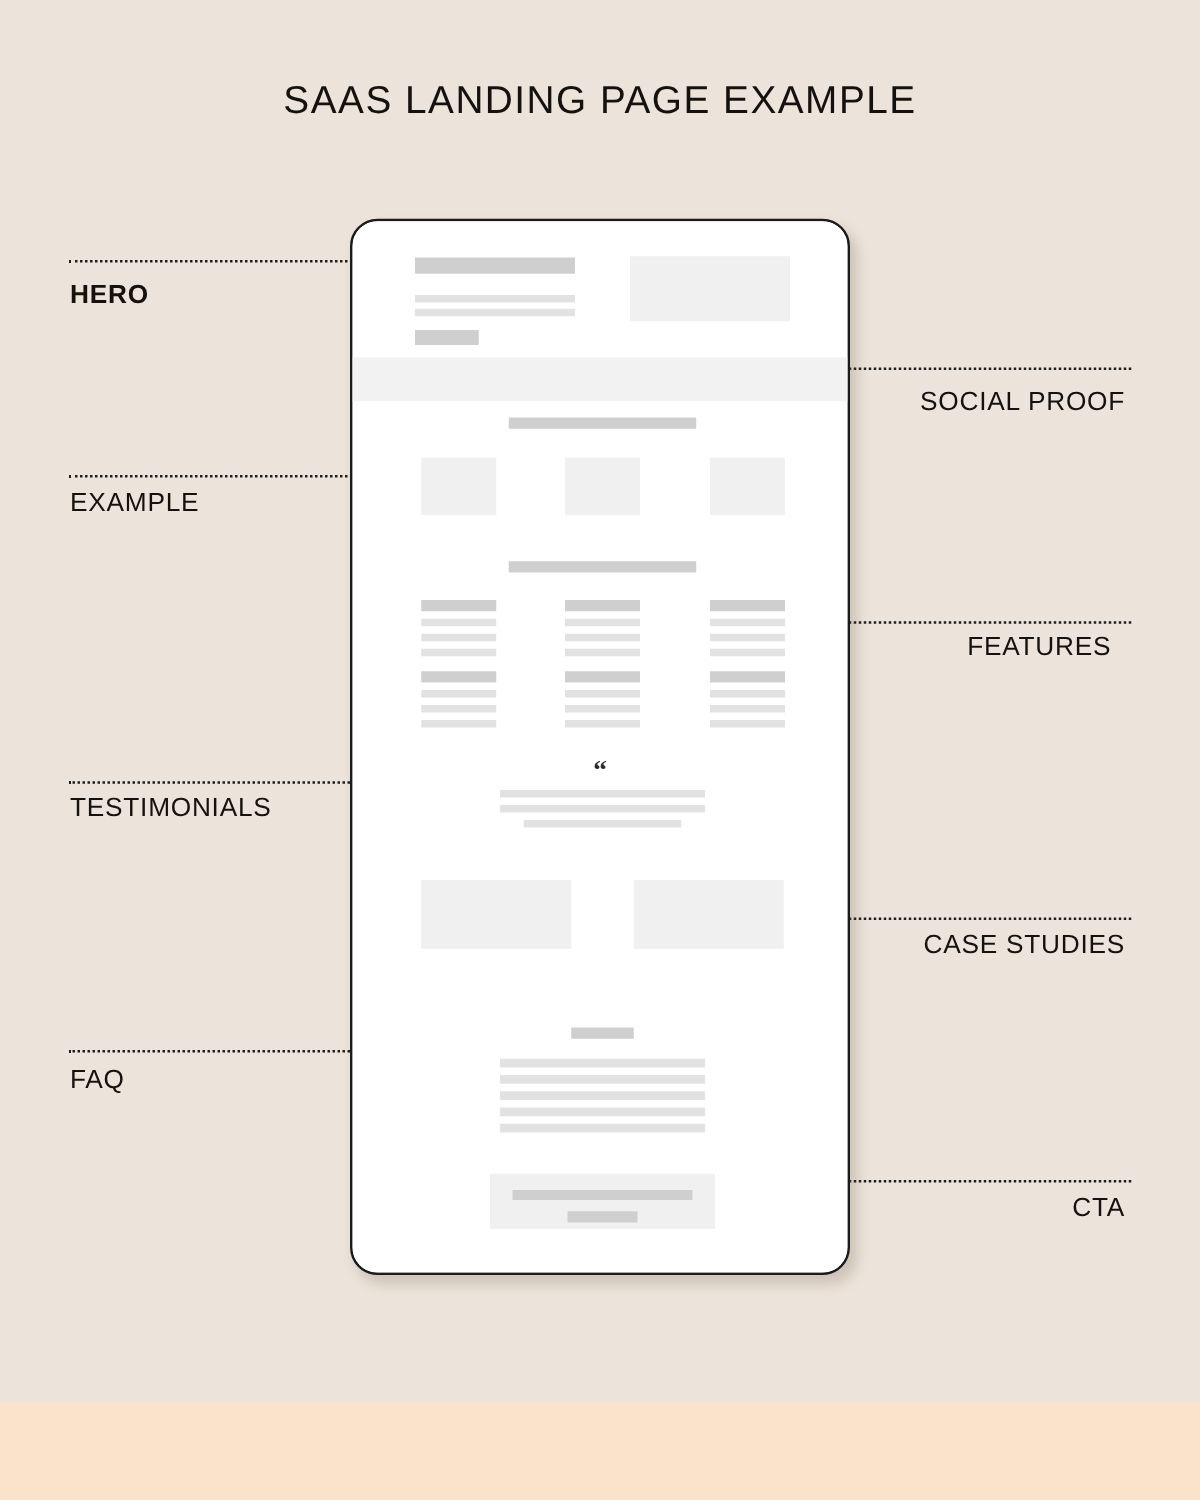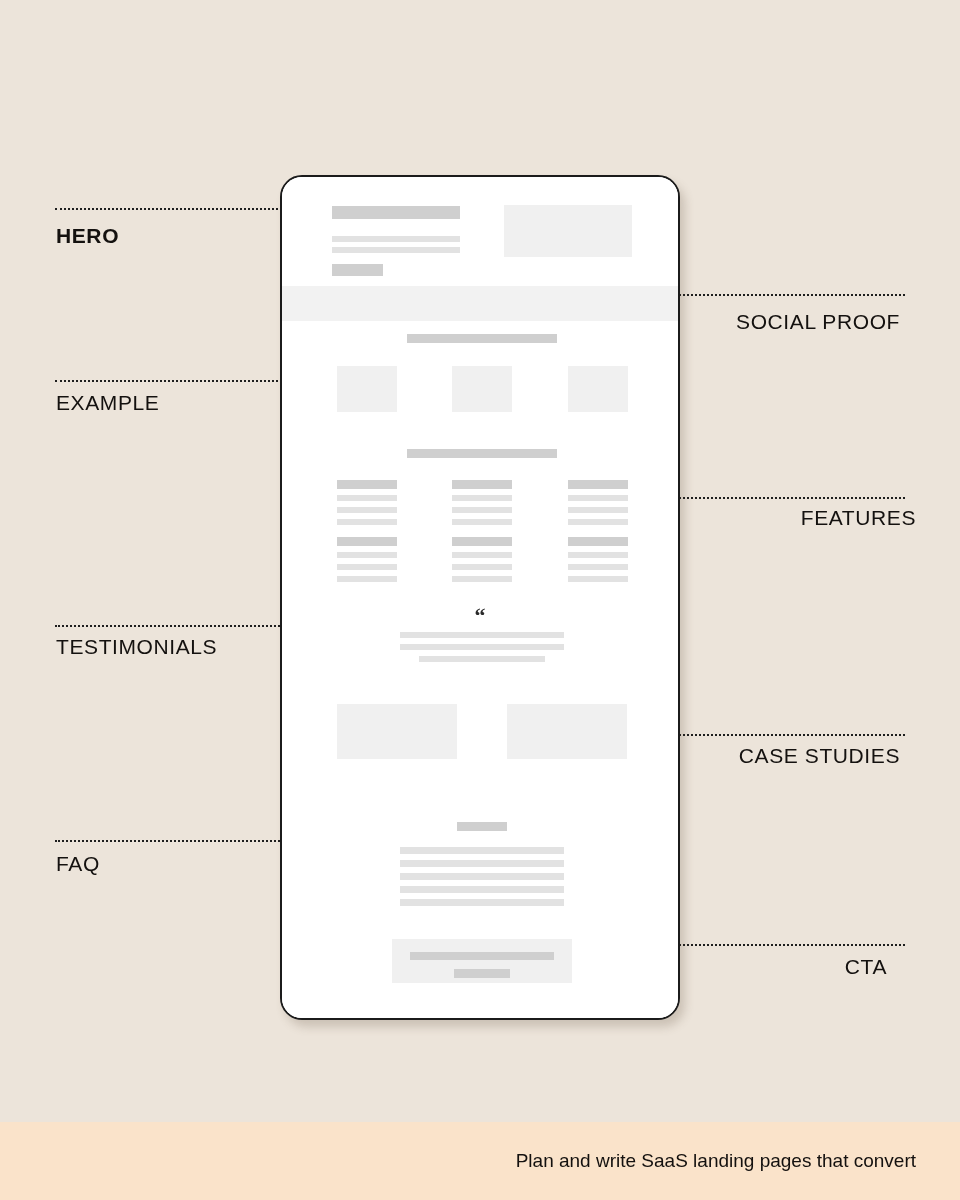--- a/index.html
+++ b/index.html
@@ -167,39 +167,40 @@
     color: #14110f;
     white-space: nowrap;
   }
   .logo-svg { display: block; }
 </style>
 </head>
 <body>
 
 <div class="page">
 
+  <div class="title">SAAS LANDING PAGE EXAMPLE</div>
 
   <div class="leader" style="left:55px;  top:208px; width:255px;"></div>
   <div class="leader" style="left:55px;  top:380px; width:255px;"></div>
   <div class="leader" style="left:55px;  top:625px; width:265px;"></div>
   <div class="leader" style="left:55px;  top:840px; width:265px;"></div>
 
   <div class="leader" style="left:640px; top:294px; width:265px;"></div>
   <div class="leader" style="left:640px; top:497px; width:265px;"></div>
   <div class="leader" style="left:640px; top:734px; width:265px;"></div>
   <div class="leader" style="left:640px; top:944px; width:265px;"></div>
 
   <div class="ann-label" style="left:56px; top:224px;font-weight:bold;">HERO</div>
   <div class="ann-label right" style="right:60px; top:310px;">SOCIAL PROOF</div>
   <div class="ann-label" style="left:56px; top:391px;">EXAMPLE</div>
-  <div class="ann-label right" style="right:44px; top:506px;">FEATURES</div>
+  <div class="ann-label right" style="right:71px; top:506px;">FEATURES</div>
   <div class="ann-label" style="left:56px; top:635px;">TESTIMONIALS</div>
   <div class="ann-label right" style="right:60px; top:744px;">CASE STUDIES</div>
   <div class="ann-label" style="left:56px; top:852px;">FAQ</div>
-  <div class="ann-label right" style="right:73px; top:955px;">CTA</div>
+  <div class="ann-label right" style="right:60px; top:955px;">CTA</div>
 
   <div class="phone">
     <div class="screen">
 
       <div class="blk bar-dark  hero-title"></div>
       <div class="blk bar-light hero-line1"></div>
       <div class="blk bar-light hero-line2"></div>
       <div class="blk bar-dark  hero-btn"></div>
       <div class="blk box-light hero-img"></div>
 
@@ -258,16 +259,15 @@
       <div class="blk bar-light faq-row" style="top:722px;"></div>
 
       <div class="blk box-light cta-panel"></div>
       <div class="blk bar-dark  cta-head"></div>
       <div class="blk bar-dark  cta-btn"></div>
 
     </div>
   </div>
 
   <div class="footer">
-    <div class="footer-tagline">Plan and write SaaS landing pages that convert</div>
   </div>
 
 </div>
 
 </body></html>

